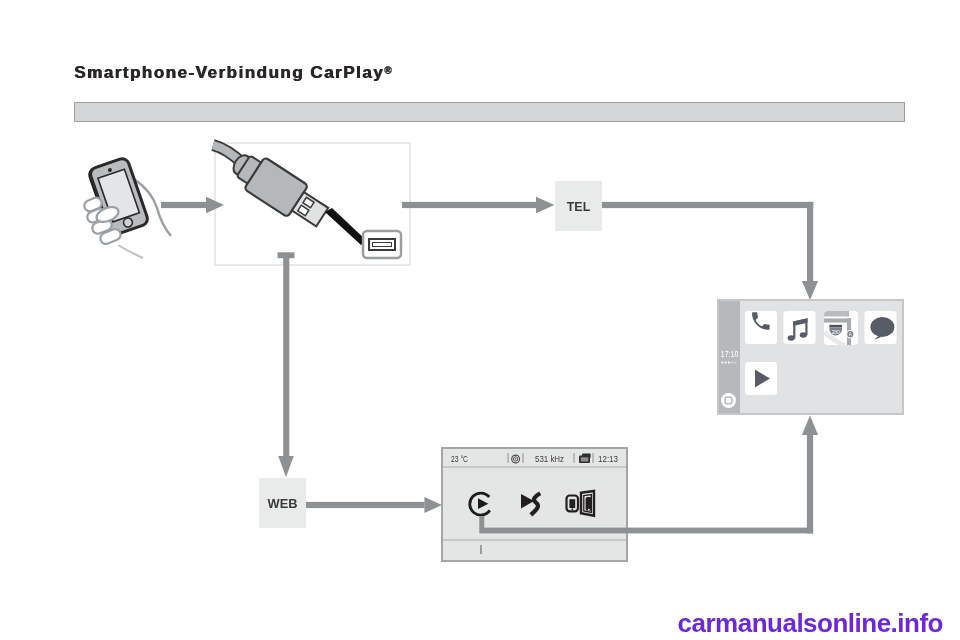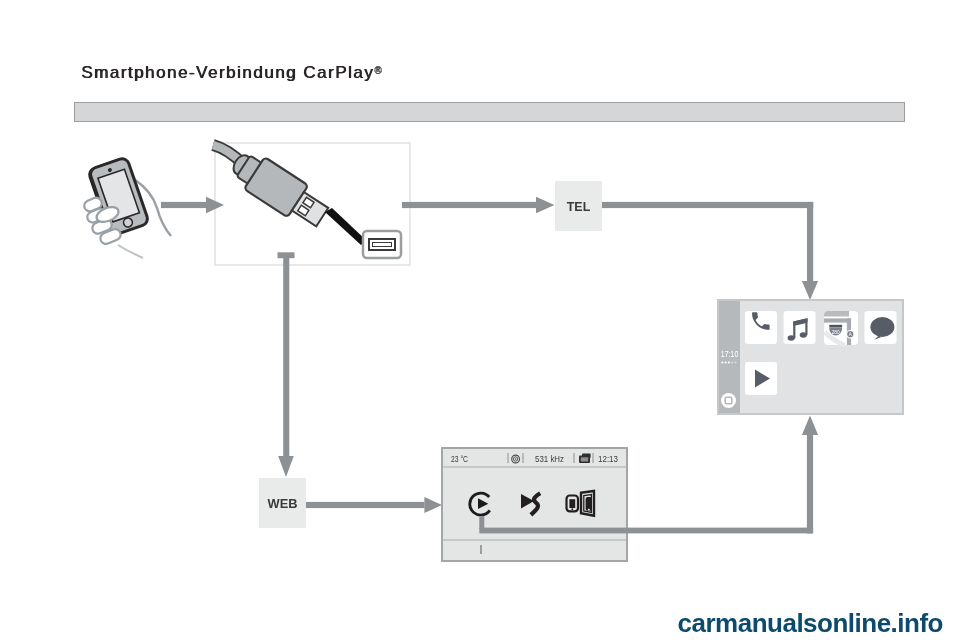--- a/index.html
+++ b/index.html
@@ -1,24 +1,24 @@
 <!DOCTYPE html>
 <html><head>
 <meta charset="utf-8">
 <style>
   html,body{margin:0;padding:0;}
   body{width:960px;height:640px;background:#ffffff;position:relative;overflow:hidden;
        font-family:"Liberation Sans", sans-serif;}
-  .title{position:absolute;left:81px;top:63px;font-size:17px;font-weight:normal;
+  .title{position:absolute;left:74px;top:63px;font-size:17px;font-weight:bold;
          color:#2a2627;letter-spacing:1.5px;text-shadow:0.8px 0 0 #2a2627;}
   .title sup{font-size:10px;vertical-align:4px;}
   .bar{position:absolute;left:74px;top:102px;width:829px;height:18px;
        background:#d5d6d7;border:1px solid #9c9ea0;}
   .wm{position:absolute;right:17px;top:608px;font-size:26px;font-weight:bold;
-      color:#0c4a6e;letter-spacing:-0.5px;}
+      color:#6d28d9;letter-spacing:-0.5px;}
   svg{position:absolute;left:0;top:0;}
 </style>
 </head>
 <body>
 <div class="title">Smartphone-Verbindung CarPlay<sup>®</sup></div>
 <div class="bar"></div>
 <svg width="960" height="640" viewBox="0 0 960 640">
 
   <rect x="215" y="143" width="195" height="122" fill="#ffffff" stroke="#d2d2d2" stroke-width="1"></rect>
 

